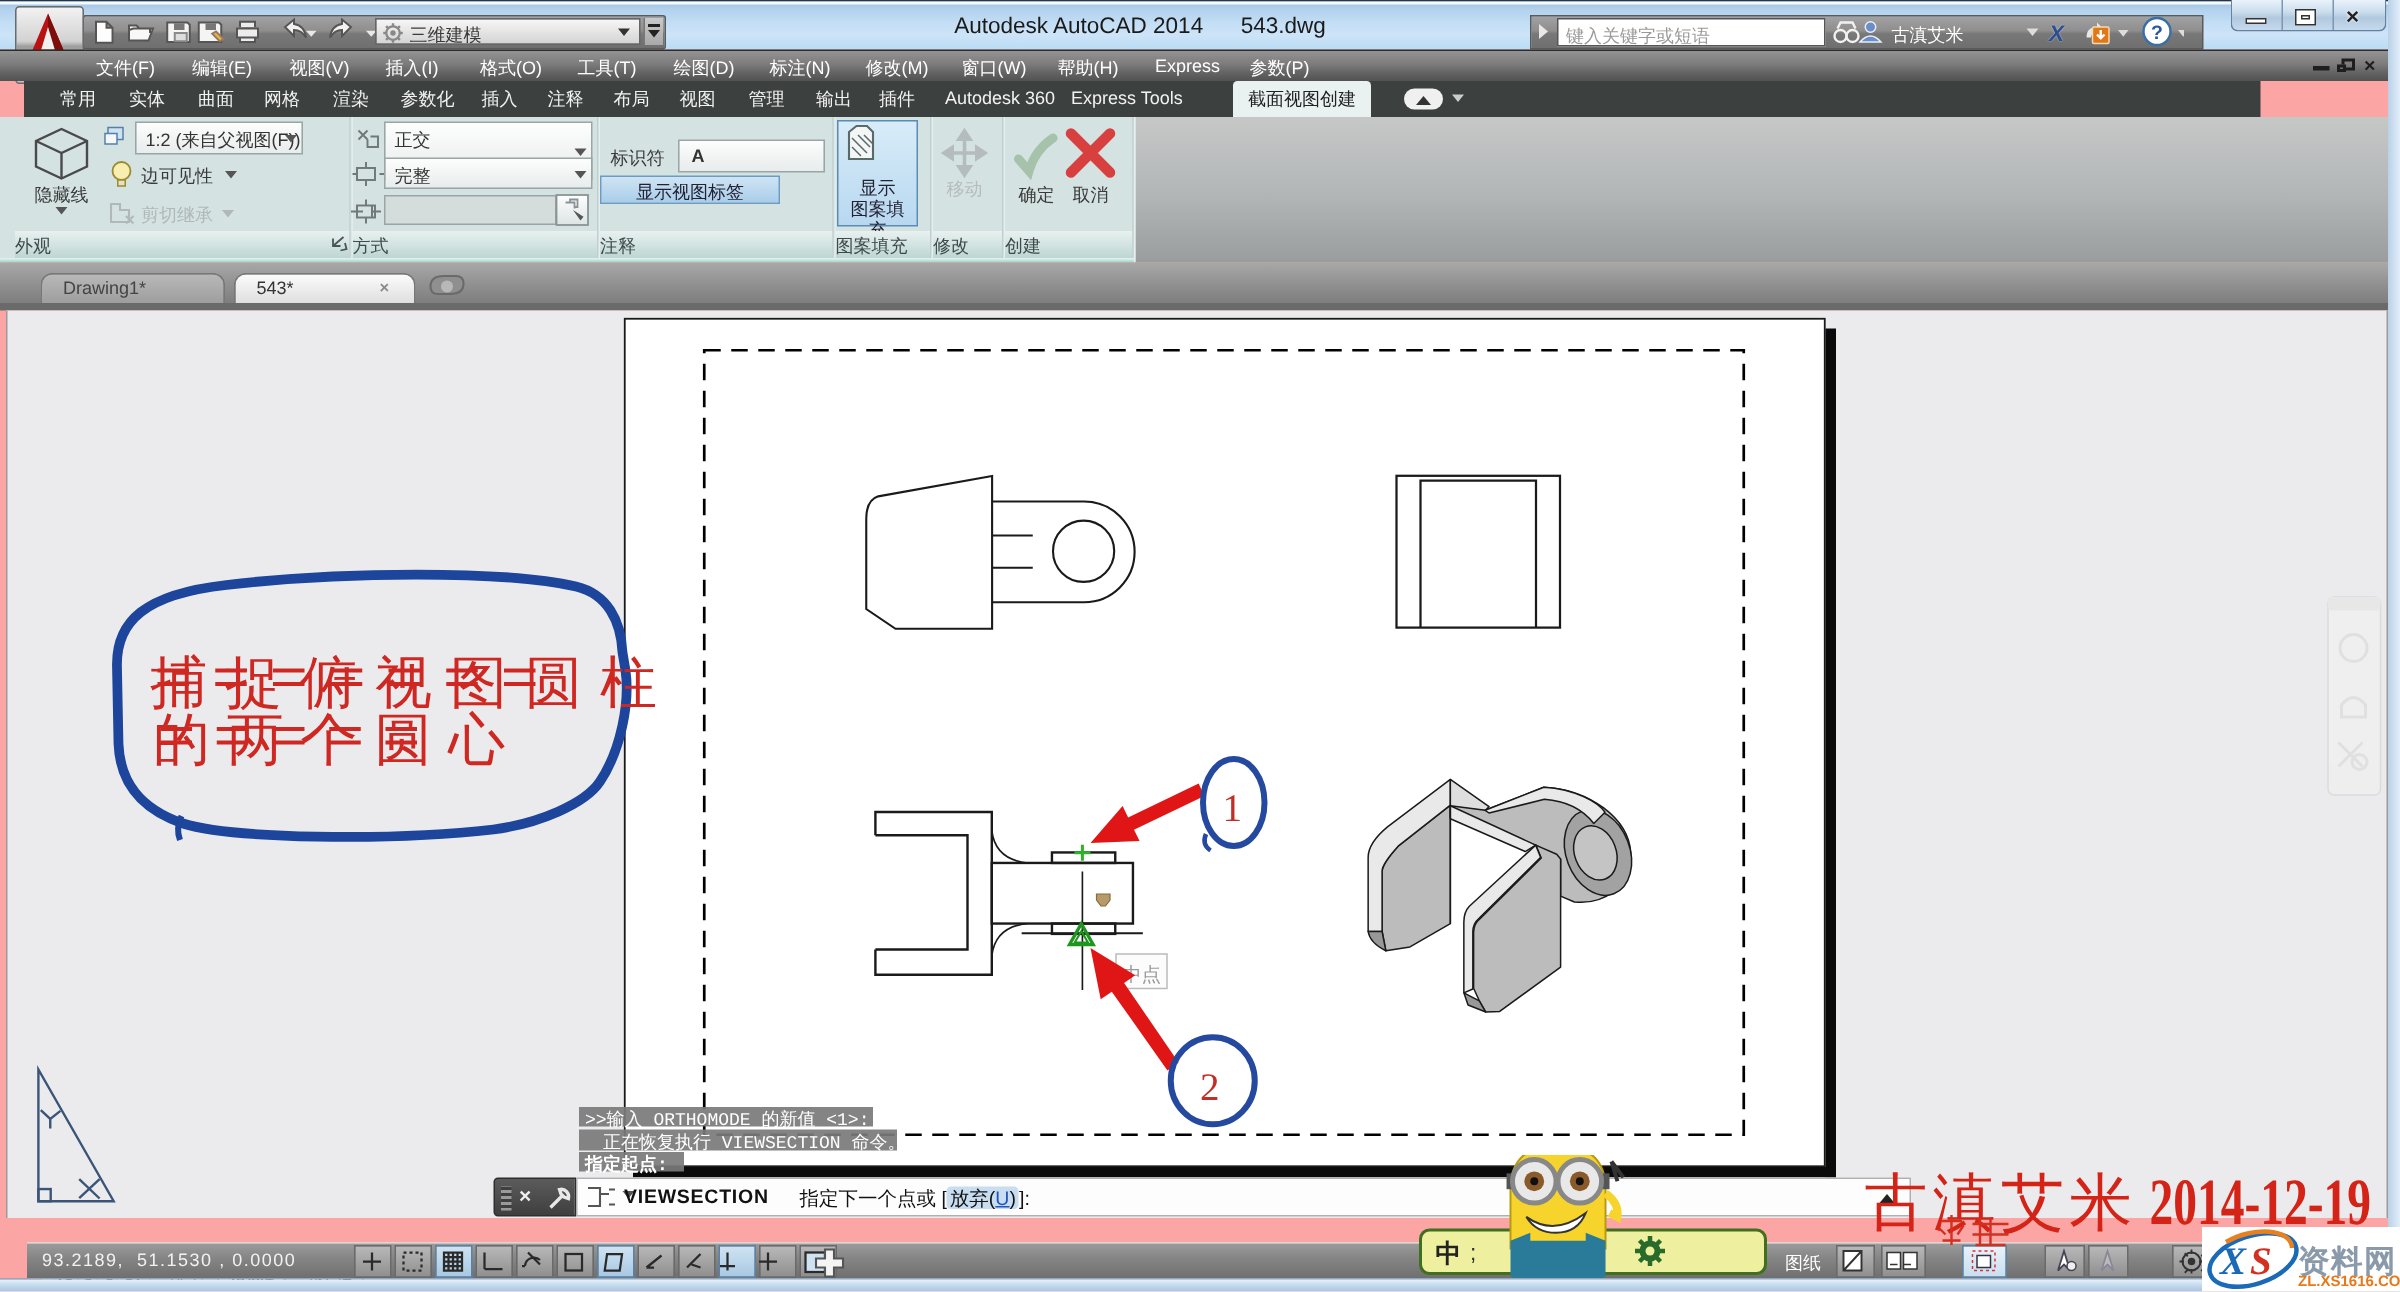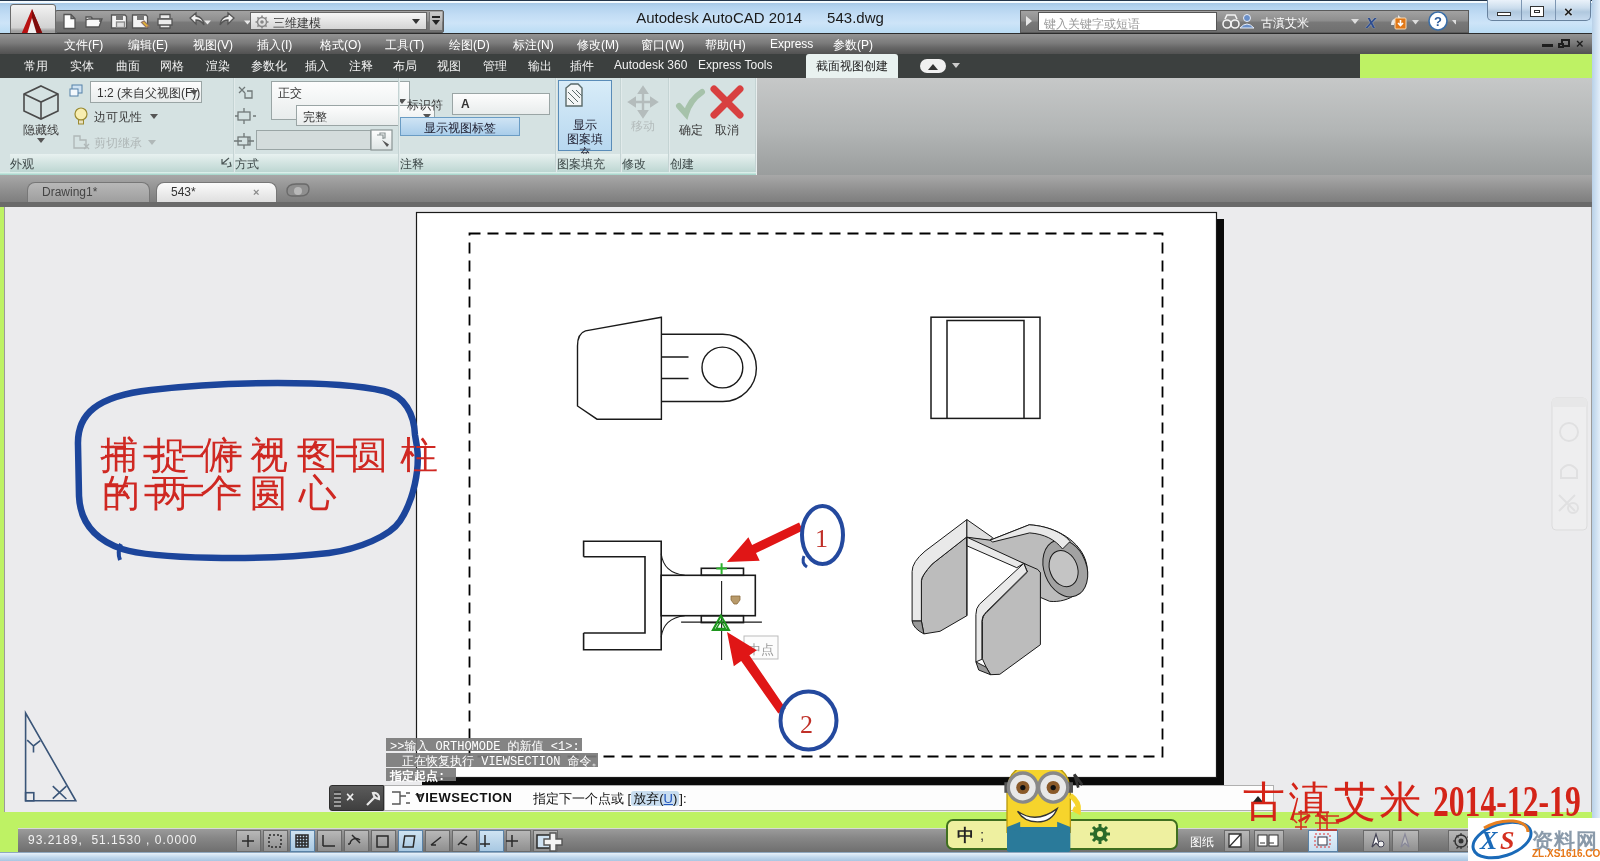--- a/index.html
+++ b/index.html
@@ -1,19 +1,19 @@
 <!DOCTYPE html>
 <html><head>
 <meta charset="utf-8">
 <style>
 html,body{margin:0;padding:0;width:1600px;height:861px;overflow:hidden;
   font-family:"Liberation Sans",sans-serif;}
 *{box-sizing:border-box;}
 .abs{position:absolute;}
-#root{position:relative;width:1600px;height:861px;background:#bef264;}
+#root{position:relative;width:1600px;height:861px;background:#fca5a5;}
 
 
 #titlebar{left:0;top:0;width:1600px;height:33px;
   background:linear-gradient(180deg,#9dbedd 0%,#b3d2ee 20%,#c2ddf5 45%,#cde4f8 70%,#badcf4 100%);}
 #titlebar .topline{left:0;top:0;width:1600px;height:1px;background:#24354a;}
 #titlebar .topline2{left:0;top:1px;width:1600px;height:2px;background:#f4fafe;}
 #qatband{left:55px;top:10px;width:389px;height:23px;
   background:linear-gradient(180deg,#a2a2a2,#8e8e8e 45%,#787878 55%,#6f6f6f);
   border:1px solid #5a5a5a;border-radius:2px;}
 #srchband{left:1020px;top:10px;width:449px;height:23px;
@@ -27,21 +27,21 @@
 
 #winbtns{left:1487px;top:0;width:104px;height:21px;background:linear-gradient(180deg,#eaf2fa,#cbdded 40%,#b0c8de 60%,#c6daee);border:1px solid #68829e;border-top:none;border-radius:0 0 5px 5px;}
 
 
 #menubar{left:0;top:33px;width:1600px;height:21px;
   background:linear-gradient(180deg,#939393,#7b7b7b 45%,#656565 70%,#525252);
   border-top:1px solid #2c2c2c;}
 #menubar .mi{position:absolute;top:3px;color:#fff;font-size:12px;}
 
 
-#tabrow{left:0;top:54px;width:1360px;height:24px;background:#3c403f;}
+#tabrow{left:16px;top:54px;width:1491px;height:24px;background:#3c403f;}
 #tabrow .rt{position:absolute;top:4px;color:#f2f2f2;font-size:12px;}
 #activetab{left:806px;top:0px;width:92px;height:24px;background:#e9f2f0;border-radius:3px 3px 0 0;
   text-align:center;color:#222;font-size:12px;padding-top:4px;}
 
 
 #ribbon{left:0;top:78px;width:1600px;height:96px;background:#d5e2e2;}
 #ribbongray{left:756px;top:78px;width:844px;height:97px;background:linear-gradient(180deg,#c6c8c8,#b2b5b5 55%,#9a9d9d);border-left:1px solid #e8eeee;}
 #ribbon .plabel{position:absolute;top:76px;height:18px;
   background:linear-gradient(180deg,#e8f1f0,#bdd6d2);
   font-size:12px;color:#3f4a4a;text-align:left;padding-top:2px;}
@@ -272,22 +272,22 @@
           <path d="M714 11 L740 37 M740 11 L714 37"></path>
         </g>
     </svg>
     <div class="combo" style="left:90px;top:3px;width:112px;height:22px;padding:3px 0 0 6px;">1:2 (来自父视图(F))<span class="car"></span></div>
     <span style="position:absolute;left:94px;top:31px;font-size:12px;color:#3a3a3a;">边可见性</span>
     <span style="position:absolute;left:150px;top:36px;border:4px solid transparent;border-top:5px solid #555;"></span>
     <span style="position:absolute;left:94px;top:57px;font-size:12px;color:#b0b8b8;">剪切继承</span>
     <span style="position:absolute;left:148px;top:62px;border:4px solid transparent;border-top:5px solid #b0b8b8;"></span>
     <span style="position:absolute;left:23px;top:44px;font-size:12px;color:#3a3a3a;">隐藏线</span>
     <span style="position:absolute;left:37px;top:60px;border:4px solid transparent;border-top:5px solid #555;"></span>
-    <div class="combo" style="left:271px;top:3px;width:139px;height:39px;padding:3px 0 0 6px;">正交<span class="car"></span></div>
-    <div class="combo" style="left:256px;top:27px;width:139px;height:21px;padding:3px 0 0 6px;margin-left:40px;">完整<span class="car"></span></div>
+    <div class="combo" style="left:256px;top:3px;width:139px;height:39px;padding:3px 0 0 6px;">正交<span class="car"></span></div>
+    <div class="combo" style="left:256px;top:27px;width:139px;height:21px;padding:3px 0 0 6px;">完整<span class="car"></span></div>
     <div class="combo" style="left:256px;top:52px;width:115px;height:20px;background:#d4dcdc;"></div>
     <span style="position:absolute;left:407px;top:19px;font-size:12px;color:#3a3a3a;">标识符</span>
     <div class="combo" style="left:452px;top:15px;width:98px;height:22px;padding:3px 0 0 8px;font-weight:bold;">A</div>
     <div style="position:absolute;left:400px;top:39px;width:120px;height:19px;background:linear-gradient(180deg,#cfe4f4,#a9cdea);border:1px solid #6a9cc4;font-size:12px;color:#223;text-align:center;padding-top:2px;">显示视图标签</div>
     <div style="position:absolute;left:558px;top:2px;width:54px;height:71px;background:linear-gradient(180deg,#d8ecf8,#b8d8f0);border:1px solid #5a8cb8;"></div>
     <div style="position:absolute;left:563px;top:40px;width:44px;height:28px;font-size:12px;color:#223;text-align:center;line-height:14px;">显示<br>图案填充</div>
     <span style="position:absolute;left:631px;top:40px;font-size:12px;color:#b4bcbc;">移动</span>
     <span style="position:absolute;left:679px;top:44px;font-size:12px;color:#3a3a3a;">确定</span>
     <span style="position:absolute;left:715px;top:44px;font-size:12px;color:#3a3a3a;">取消</span>
     <div class="plabel" style="left:10px;width:223px;">外观</div>

